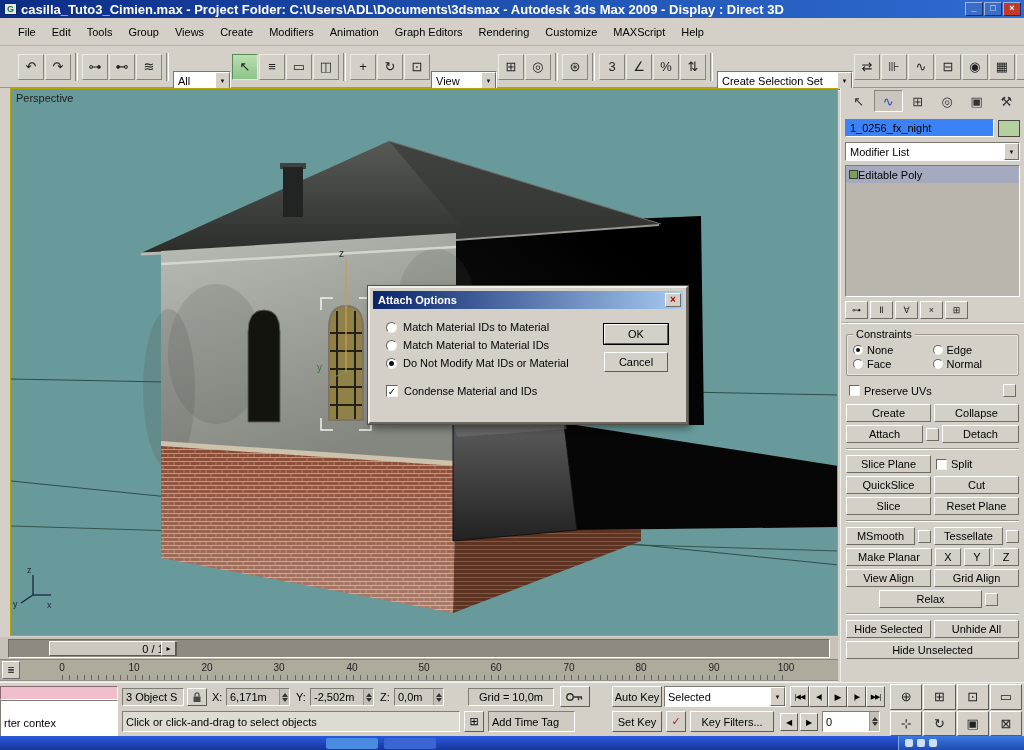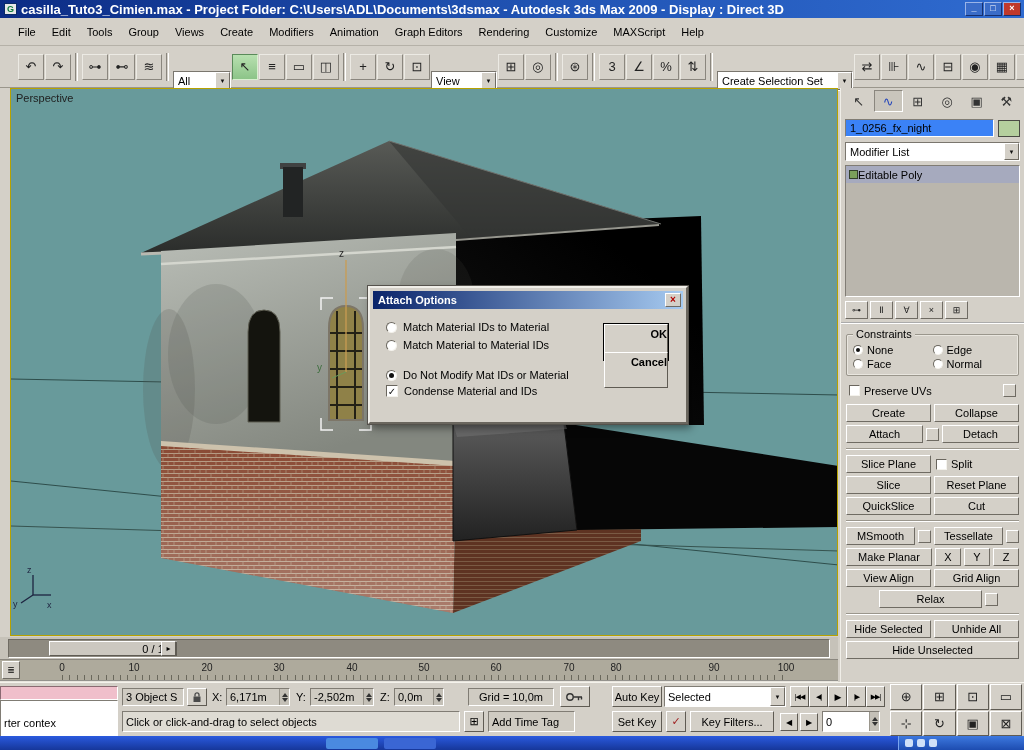--- a/index.html
+++ b/index.html
@@ -32,21 +32,21 @@
 #vp-label{position:absolute;left:5px;top:3px;color:#1e1e1e;z-index:5;}
 
 
 #dialog{position:absolute;left:368px;top:286px;width:320px;height:138px;background:#d4d0c8;border:2px solid;border-color:#f0eee8 #6a665e #6a665e #f0eee8;box-shadow:0 0 0 1px #55524c,3px 4px 8px rgba(0,0,0,.45);z-index:50;}
 #dialog-title{position:absolute;left:3px;top:3px;right:3px;height:18px;background:linear-gradient(90deg,#0a246a,#a6caf0);color:#fff;font-weight:bold;display:flex;align-items:center;padding-left:5px;}
 #dialog-close{position:absolute;right:2px;top:2px;width:16px;height:14px;background:#d4d0c8;border:1px solid;border-color:#fff #6f6b63 #6f6b63 #fff;color:#b00000;font-weight:bold;font-size:10px;line-height:11px;text-align:center;}
 .radio-item{position:absolute;left:16px;display:flex;align-items:center;gap:6px;}
 .rdot{width:11px;height:11px;border-radius:50%;background:#fff;border:1px solid;border-color:#6a665e #f4f2ec #f4f2ec #6a665e;position:relative;flex:none;}
 .rdot.sel::after{content:"";position:absolute;inset:2px;background:#101010;border-radius:50%;}
 .cbox{width:12px;height:12px;background:#fff;border:1px solid;border-color:#6a665e #f4f2ec #f4f2ec #6a665e;font-size:10px;line-height:11px;text-align:center;color:#101010;flex:none;}
-.dlgbtn{position:absolute;left:234px;width:64px;height:36px;background:#d4d0c8;border:1px solid;border-color:#fff #5f5b53 #5f5b53 #fff;text-align:right;line-height:18px;font-weight:bold;}
+.dlgbtn{position:absolute;left:234px;width:64px;height:20px;background:#d4d0c8;border:1px solid;border-color:#fff #5f5b53 #5f5b53 #fff;text-align:center;line-height:18px;}
 .dlgbtn.default{box-shadow:0 0 0 1px #000;}
 
 
 #cmdpanel{position:absolute;left:840px;top:88px;width:184px;height:594px;background:#d4d0c8;overflow:hidden;border-left:1px solid #f0eee8;}
 #ptabs{display:flex;height:26px;padding:2px 3px 0;}
 .ptab{flex:1;height:22px;display:flex;align-items:center;justify-content:center;font-size:13px;color:#333;border:1px solid transparent;}
 .ptab.active{background:#c9c5bc;border:1px solid;border-color:#8a867e #fff #fff #8a867e;}
 #name-row{display:flex;padding:5px 4px 3px;gap:4px;align-items:center;}
 #obj-name{flex:1;height:18px;border:1px solid;border-color:#807c74 #fff #fff #807c74;background:#3b82f6;display:flex;align-items:center;padding-left:4px;}
 #obj-color{width:22px;height:17px;background:#b5cf9e;border:1px solid #4a4a44;flex:none;}
@@ -336,21 +336,21 @@
       <span id="dialog-close">×</span>
     </div>
     <div class="radio-item" style="top:33px">
       <span class="rdot"></span>
       <span>Match Material IDs to Material</span>
     </div>
     <div class="radio-item" style="top:51px">
       <span class="rdot"></span>
       <span>Match Material to Material IDs</span>
     </div>
-    <div class="radio-item" style="top:81px">
+    <div class="radio-item" style="top:69px">
       <span class="rdot sel"></span>
       <span>Do Not Modify Mat IDs or Material</span>
     </div>
     <div class="radio-item" style="top:97px">
       <span class="cbox">✓</span>
       <span>Condense Material and IDs</span>
     </div>
     <div class="dlgbtn default" style="top:36px">OK</div>
     <div class="dlgbtn" style="top:64px">Cancel</div>
   </div>
@@ -447,26 +447,26 @@
       </div>
       <div class="hr"></div>
       <div class="brow">
         <div class="pbtn">Slice Plane</div>
         <div class="cell">
           <span class="pcbox"></span>
           <span>Split</span>
         </div>
       </div>
       <div class="brow">
+        <div class="pbtn">QuickSlice</div>
+        <div class="pbtn">Cut</div>
+      </div>
+      <div class="brow">
         <div class="pbtn">Slice</div>
         <div class="pbtn">Reset Plane</div>
-      </div>
-      <div class="brow">
-        <div class="pbtn">QuickSlice</div>
-        <div class="pbtn">Cut</div>
       </div>
       <div class="hr"></div>
       <div class="brow">
         <div class="pbtn">MSmooth</div>
         <div class="mini"></div>
         <div class="pbtn">Tessellate</div>
         <div class="mini"></div>
       </div>
       <div class="brow">
         <div class="pbtn">Make Planar</div>
@@ -502,21 +502,21 @@
     </div>
     <div id="ruler">
       <span class="tick-label" style="left:46px">0</span>
       <span class="tick-label" style="left:118px">10</span>
       <span class="tick-label" style="left:191px">20</span>
       <span class="tick-label" style="left:263px">30</span>
       <span class="tick-label" style="left:336px">40</span>
       <span class="tick-label" style="left:408px">50</span>
       <span class="tick-label" style="left:480px">60</span>
       <span class="tick-label" style="left:553px">70</span>
-      <span class="tick-label" style="left:600px">80</span>
+      <span class="tick-label" style="left:625px">80</span>
       <span class="tick-label" style="left:698px">90</span>
       <span class="tick-label" style="left:770px">100</span>
       <div id="tick-marks"></div>
     </div>
     <div id="track-open">≣</div>
   </div>
 
   <div id="statusbar">
     <div class="abs" id="listener-pink"></div>
     <div class="abs" id="listener-white">rter contex</div>

